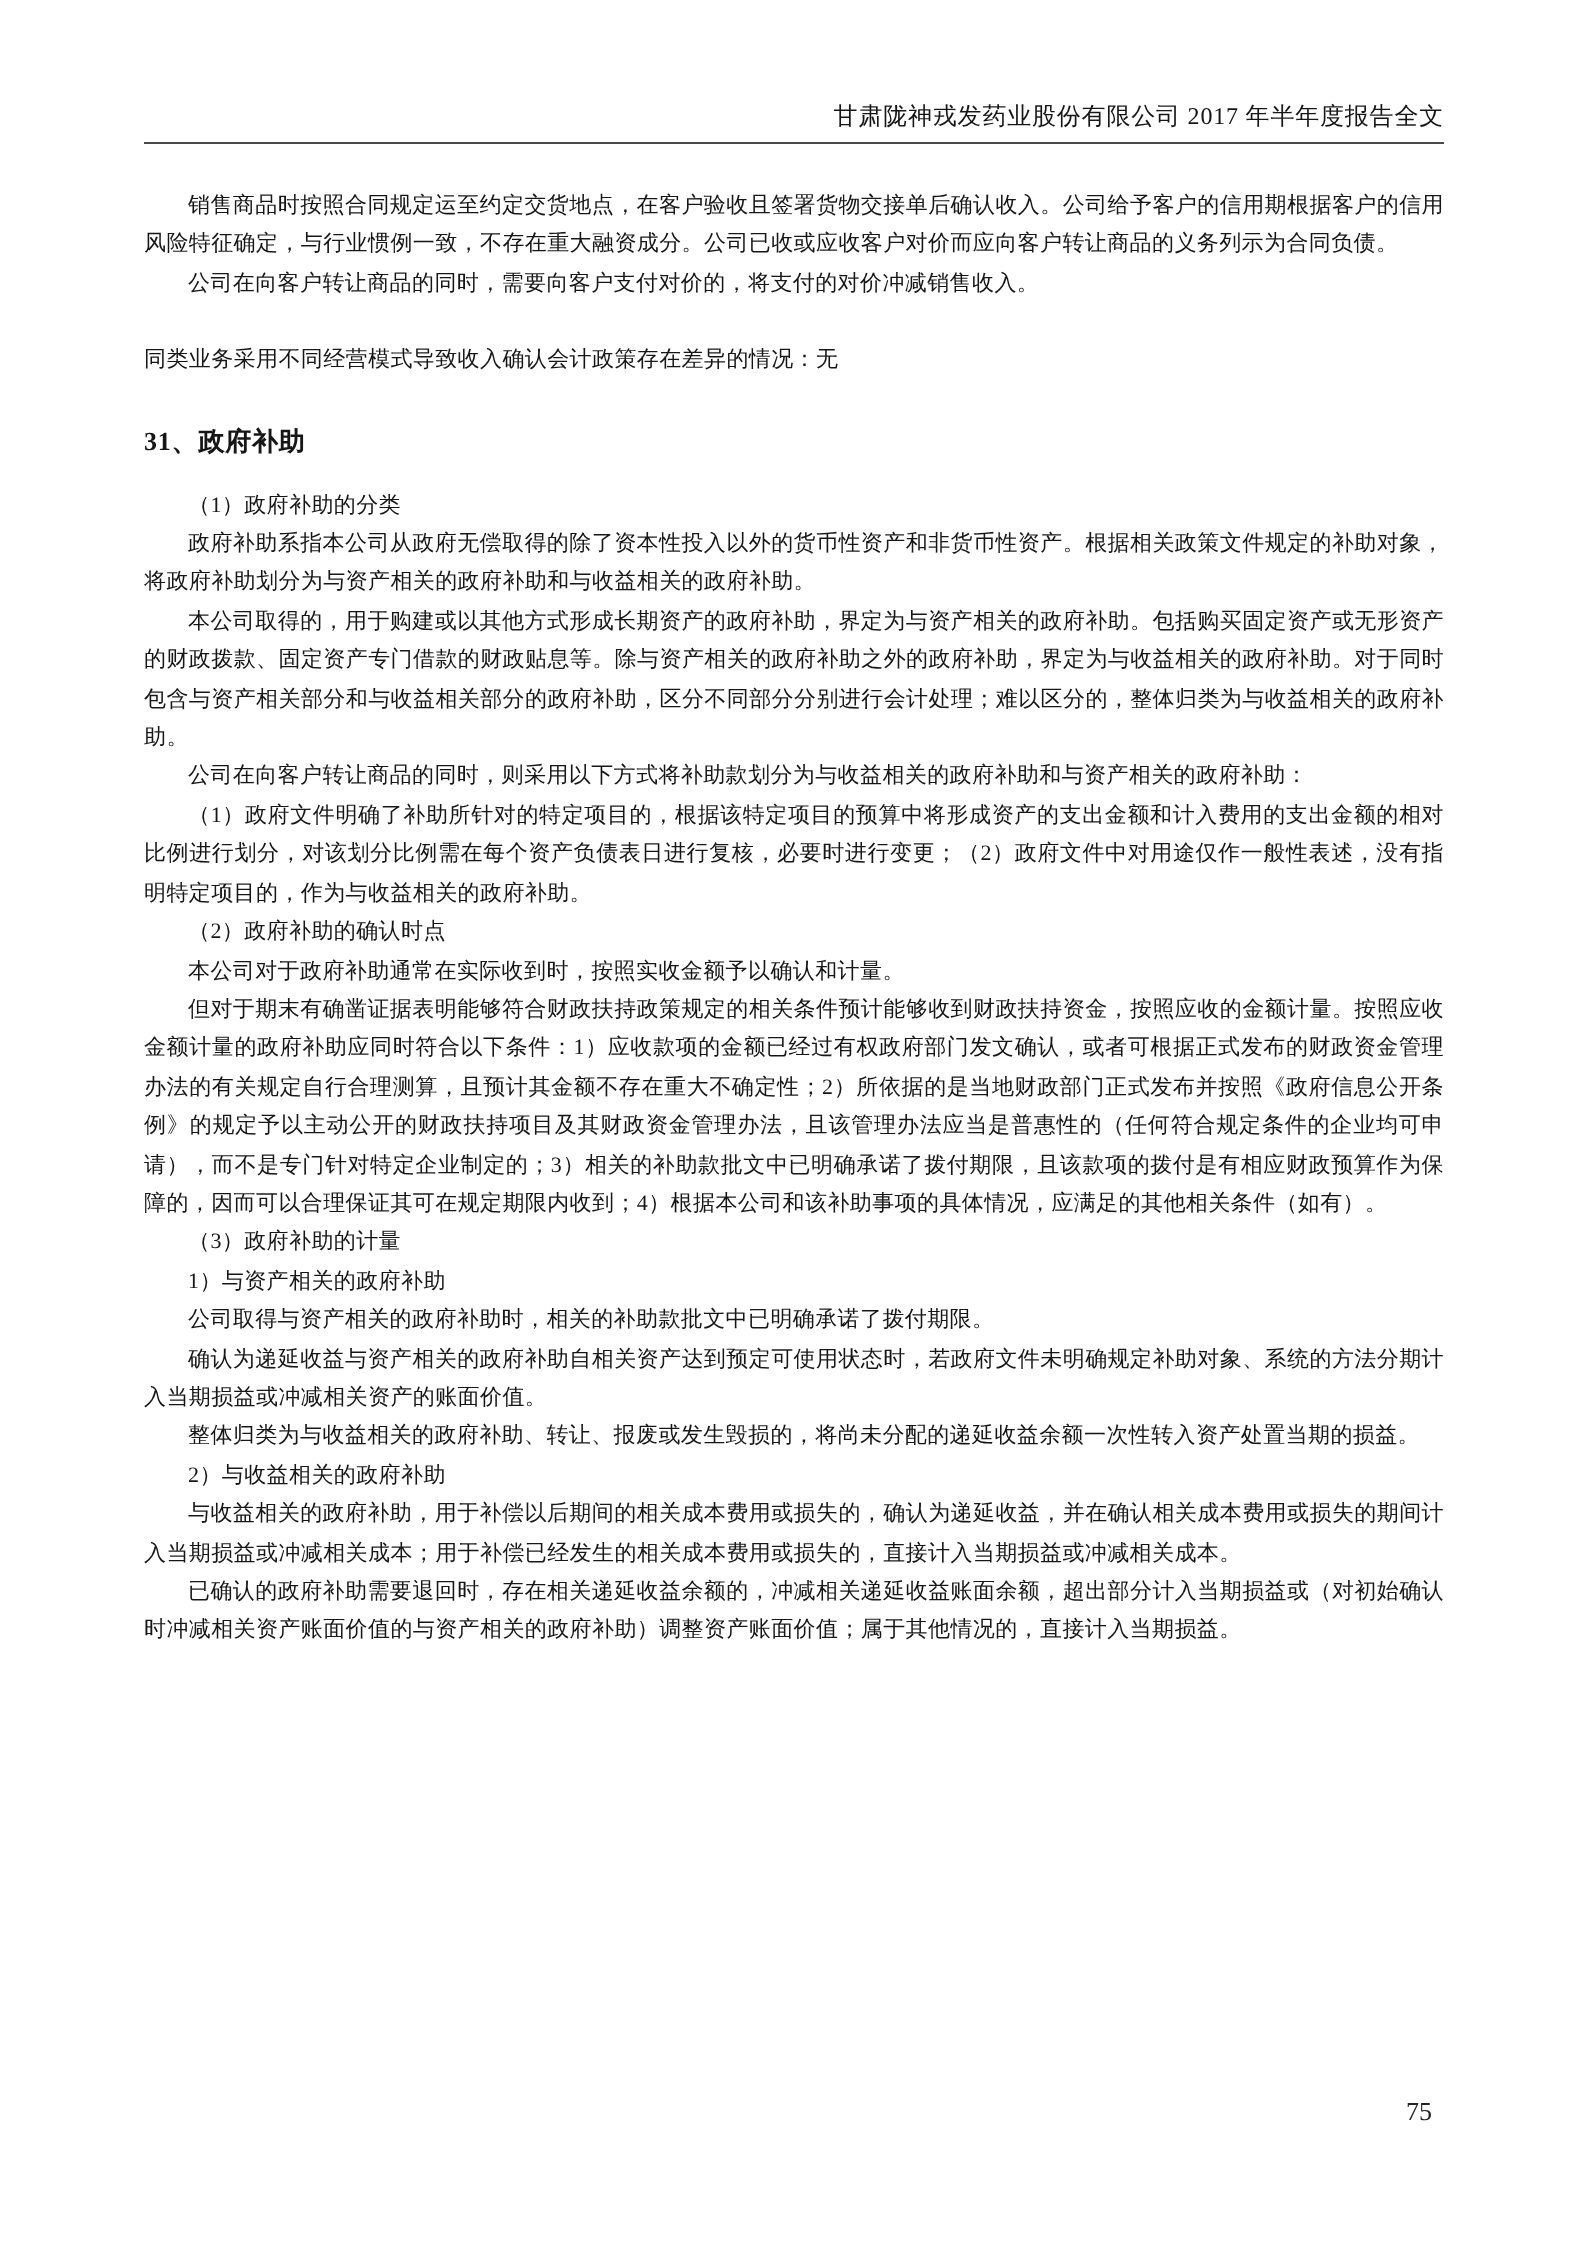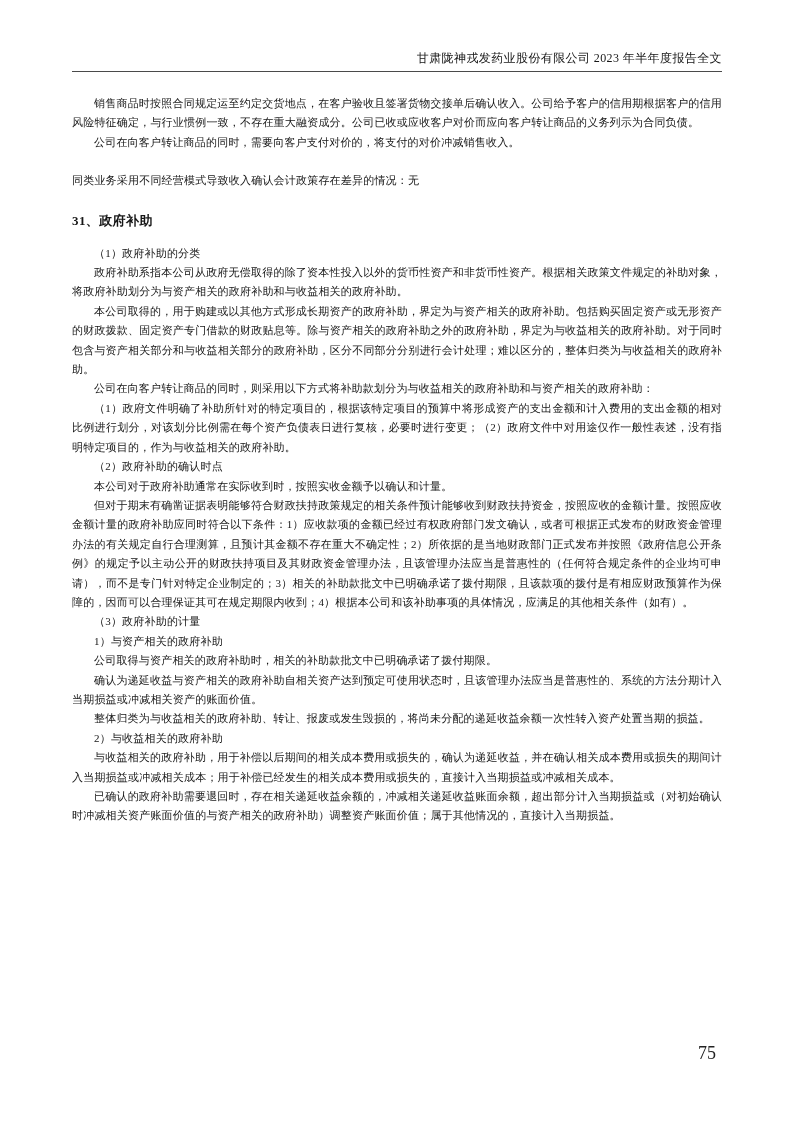--- a/index.html
+++ b/index.html
@@ -57,31 +57,31 @@
     margin: 20px 0 13px 0;
     font-size: 13px;
     font-weight: bold;
     line-height: 20px;
     letter-spacing: 0.4px;
   }
   .page-number {
     position: absolute;
     right: 77px;
     bottom: 58px;
-    font-size: 18px;
+    font-size: 13px;
     color: #222222;
   }
 </style>
 </head>
 <body>
 
 <div class="page">
 
   <header class="doc-header">
-    <div class="header-title">甘肃陇神戎发药业股份有限公司 2023 年半年度报告全文</div>
+    <div class="header-title">甘肃陇神戎发药业股份有限公司 2017 年半年度报告全文</div>
     <hr class="header-rule">
   </header>
 
   <main class="doc-body">
 
     <p class="para indent">销售商品时按照合同规定运至约定交货地点，在客户验收且签署货物交接单后确认收入。公司给予客户的信用期根据客户的信用风险特征确定，与行业惯例一致，不存在重大融资成分。公司已收或应收客户对价而应向客户转让商品的义务列示为合同负债。</p>
     <p class="para indent">公司在向客户转让商品的同时，需要向客户支付对价的，将支付的对价冲减销售收入。</p>
     <p class="para gap-top">同类业务采用不同经营模式导致收入确认会计政策存在差异的情况：无</p>
 
     <h2 class="section-heading">31、政府补助</h2>
@@ -90,21 +90,21 @@
     <p class="para indent">政府补助系指本公司从政府无偿取得的除了资本性投入以外的货币性资产和非货币性资产。根据相关政策文件规定的补助对象，将政府补助划分为与资产相关的政府补助和与收益相关的政府补助。</p>
     <p class="para indent">本公司取得的，用于购建或以其他方式形成长期资产的政府补助，界定为与资产相关的政府补助。包括购买固定资产或无形资产的财政拨款、固定资产专门借款的财政贴息等。除与资产相关的政府补助之外的政府补助，界定为与收益相关的政府补助。对于同时包含与资产相关部分和与收益相关部分的政府补助，区分不同部分分别进行会计处理；难以区分的，整体归类为与收益相关的政府补助。</p>
     <p class="para indent">公司在向客户转让商品的同时，则采用以下方式将补助款划分为与收益相关的政府补助和与资产相关的政府补助：</p>
     <p class="para indent">（1）政府文件明确了补助所针对的特定项目的，根据该特定项目的预算中将形成资产的支出金额和计入费用的支出金额的相对比例进行划分，对该划分比例需在每个资产负债表日进行复核，必要时进行变更；（2）政府文件中对用途仅作一般性表述，没有指明特定项目的，作为与收益相关的政府补助。</p>
     <p class="para indent">（2）政府补助的确认时点</p>
     <p class="para indent">本公司对于政府补助通常在实际收到时，按照实收金额予以确认和计量。</p>
     <p class="para indent">但对于期末有确凿证据表明能够符合财政扶持政策规定的相关条件预计能够收到财政扶持资金，按照应收的金额计量。按照应收金额计量的政府补助应同时符合以下条件：1）应收款项的金额已经过有权政府部门发文确认，或者可根据正式发布的财政资金管理办法的有关规定自行合理测算，且预计其金额不存在重大不确定性；2）所依据的是当地财政部门正式发布并按照《政府信息公开条例》的规定予以主动公开的财政扶持项目及其财政资金管理办法，且该管理办法应当是普惠性的（任何符合规定条件的企业均可申请），而不是专门针对特定企业制定的；3）相关的补助款批文中已明确承诺了拨付期限，且该款项的拨付是有相应财政预算作为保障的，因而可以合理保证其可在规定期限内收到；4）根据本公司和该补助事项的具体情况，应满足的其他相关条件（如有）。</p>
     <p class="para indent">（3）政府补助的计量</p>
     <p class="para indent">1）与资产相关的政府补助</p>
     <p class="para indent">公司取得与资产相关的政府补助时，相关的补助款批文中已明确承诺了拨付期限。</p>
-    <p class="para indent">确认为递延收益与资产相关的政府补助自相关资产达到预定可使用状态时，且该管理办法应当是普惠性的、系统的方法分期计入当期损益或冲减相关资产的账面价值。</p>
+    <p class="para indent">确认为递延收益与资产相关的政府补助自相关资产达到预定可使用状态时，若政府文件未明确规定补助对象、系统的方法分期计入当期损益或冲减相关资产的账面价值。</p>
     <p class="para indent">整体归类为与收益相关的政府补助、转让、报废或发生毁损的，将尚未分配的递延收益余额一次性转入资产处置当期的损益。</p>
     <p class="para indent">2）与收益相关的政府补助</p>
     <p class="para indent">与收益相关的政府补助，用于补偿以后期间的相关成本费用或损失的，确认为递延收益，并在确认相关成本费用或损失的期间计入当期损益或冲减相关成本；用于补偿已经发生的相关成本费用或损失的，直接计入当期损益或冲减相关成本。</p>
     <p class="para indent">已确认的政府补助需要退回时，存在相关递延收益余额的，冲减相关递延收益账面余额，超出部分计入当期损益或（对初始确认时冲减相关资产账面价值的与资产相关的政府补助）调整资产账面价值；属于其他情况的，直接计入当期损益。</p>
 
   </main>
 
   <footer>
     <div class="page-number">75</div>
   </footer>

